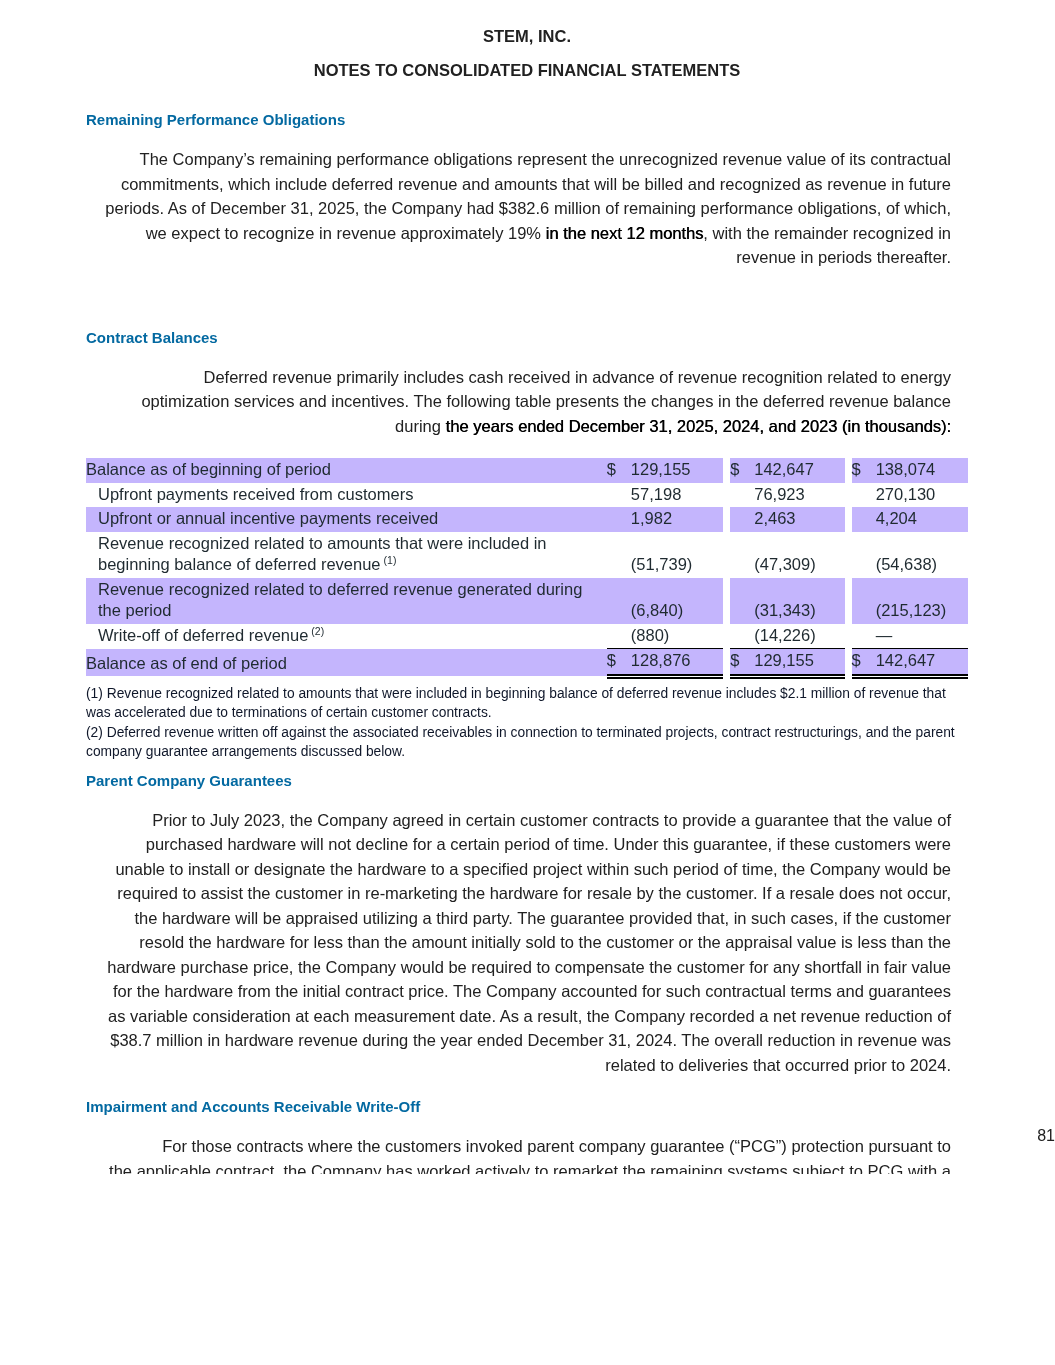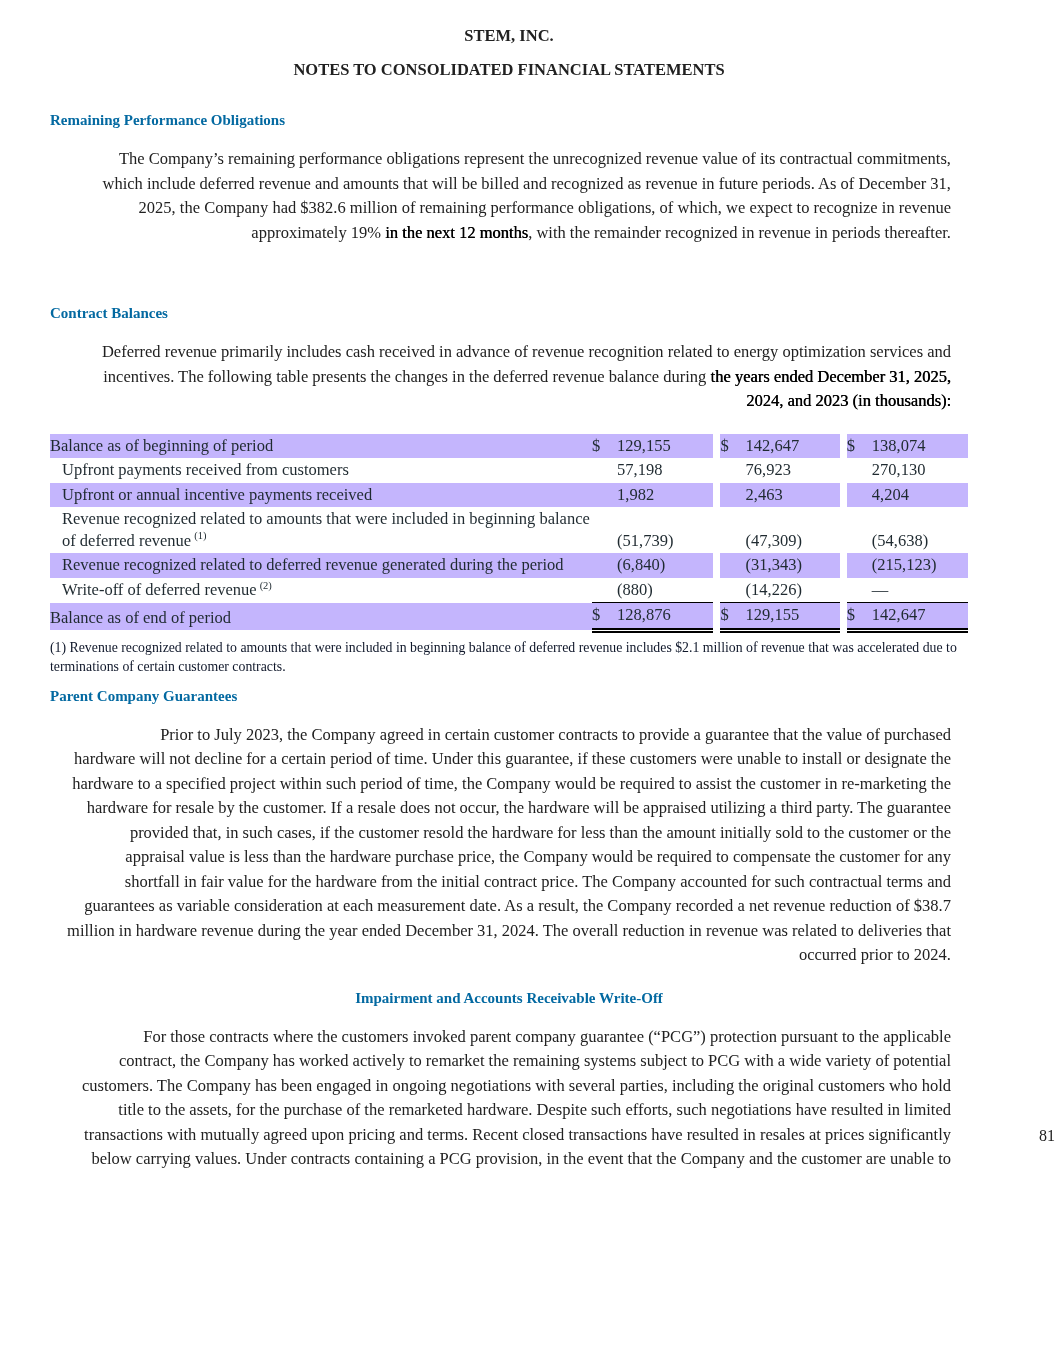--- a/index.html
+++ b/index.html
@@ -1,39 +1,39 @@
 <!DOCTYPE html>
 <html><head>
 <meta charset="utf-8">
 <style>
   html,body { margin:0; padding:0; background:#ffffff; }
   .page {
     position:relative;
     width:1055px; height:1174px;
     box-sizing:border-box;
-    padding:26px 87px 0 50px;
+    padding:26px 87px 0 86px;
     background:#ffffff;
-    font-family:Liberation Serif, serif;
+    font-family:Liberation Sans, sans-serif;
     color:#212121;
     font-size:16.5px;
     line-height:24.5px;
   }
   .center-title { text-align:center; font-weight:bold; font-size:16.5px; line-height:20px; }
   .doc-title { margin-top:14px; }
   .sec-head { font-weight:bold; font-size:15px; margin:0; line-height:20px; color:#0369a1; }
   p.body { margin:17px; text-indent:32px; text-align:right; }
   .dk { color:#000; text-shadow:0.4px 0 0 #000; }
 
   .mt-rpo-head { margin-top:30px; }
   .mt-para { margin-top:10px; }
   .mt-cb-head { margin-top:58px; }
   .mt-table { margin-top:20px; }
   .mt-fn { margin-top:5px; }
   .mt-pcg-head { margin-top:9px; }
-  .mt-imp-head { margin-top:20px;text-align:center; }
+  .mt-imp-head { margin-top:20px; }
 
   table.fin { border-collapse:collapse; width:100%; font-size:16.5px; table-layout:fixed; }
   table.fin td { vertical-align:bottom; padding:1px 0 2px 0; line-height:21.5px; color:#1f2a30; }
   td.lbl { padding-left:0; }
   td.lbl.ind { padding-left:12px; }
   td.d  { text-align:left; padding-left:5px; }
   td.val { padding-right:11px; }
   td.val.neg { padding-right:4px; }
   td.gap { padding:0; background:#ffffff; }
   tr.hl td { background:#c4b5fd; }
@@ -156,20 +156,21 @@
       <td class="val">129,155</td>
       <td class="gap"></td>
       <td class="d">$</td>
       <td class="val">142,647</td>
     </tr>
   </tbody>
     </table>
 
   <div class="footnotes mt-fn">
     <p>(1) Revenue recognized related to amounts that were included in beginning balance of deferred revenue includes $2.1 million of revenue that was accelerated due to terminations of certain customer contracts.</p>
+    <p>(2) Deferred revenue written off against the associated receivables in connection to terminated projects, contract restructurings, and the parent company guarantee arrangements discussed below.</p>
   </div>
 
   <h3 class="sec-head mt-pcg-head">Parent Company Guarantees</h3>
   <p class="body mt-para">Prior to July 2023, the Company agreed in certain customer contracts to provide a guarantee that the value of purchased hardware will not decline for a certain period of time. Under this guarantee, if these customers were unable to install or designate the hardware to a specified project within such period of time, the Company would be required to assist the customer in re-marketing the hardware for resale by the customer. If a resale does not occur, the hardware will be appraised utilizing a third party. The guarantee provided that, in such cases, if the customer resold the hardware for less than the amount initially sold to the customer or the appraisal value is less than the hardware purchase price, the Company would be required to compensate the customer for any shortfall in fair value for the hardware from the initial contract price. The Company accounted for such contractual terms and guarantees as variable consideration at each measurement date. As a result, the Company recorded a net revenue reduction of $38.7 million in hardware revenue during the year ended December 31, 2024. The overall reduction in revenue was related to deliveries that occurred prior to 2024.</p>
 
   <h3 class="sec-head mt-imp-head">Impairment and Accounts Receivable Write-Off</h3>
   <p class="body mt-para"><span>For those contracts where the customers invoked parent company guarantee (“PCG”) protection pursuant to the applicable contract, the Company has worked actively to remarket the remaining systems subject to PCG with a wide variety of potential customers. The Company has been engaged in ongoing negotiations with several parties, including the original customers who hold title to the assets, for the purchase of the remarketed hardware. Despite such efforts, such negotiations have resulted in limited transactions with mutually agreed upon pricing and terms. Recent closed transactions have resulted in resales at prices significantly below carrying values. Under contracts containing a PCG provision, in the event that the Company and the customer are unable to remarket and sell the relevant assets, the customer shall engage a third party to appraise the fair market value of the remaining hardware. As of the date of this report, none of such customers have elected to obtain a third party hardware appraisal for the previously purchased hardware. Given the uncertainty of collection from the original customers of due and unpaid amounts in those cases where the Company believes it has enforceable rights of recovery, the Company believes the likelihood for collection of the accounts receivable outstanding relating to hardware subject to these PCG’s is no longer probable. Accordingly, the Company wrote-off the remaining receivables of $104.1 million </span><span class="dk">during the year ended</span><span> December 31, 2024. As of June 30, 2025, the Company had entered into an arrangement to recover $3.5 million of the</span></p>
 
   <div class="pageno">81</div>
 </div>

